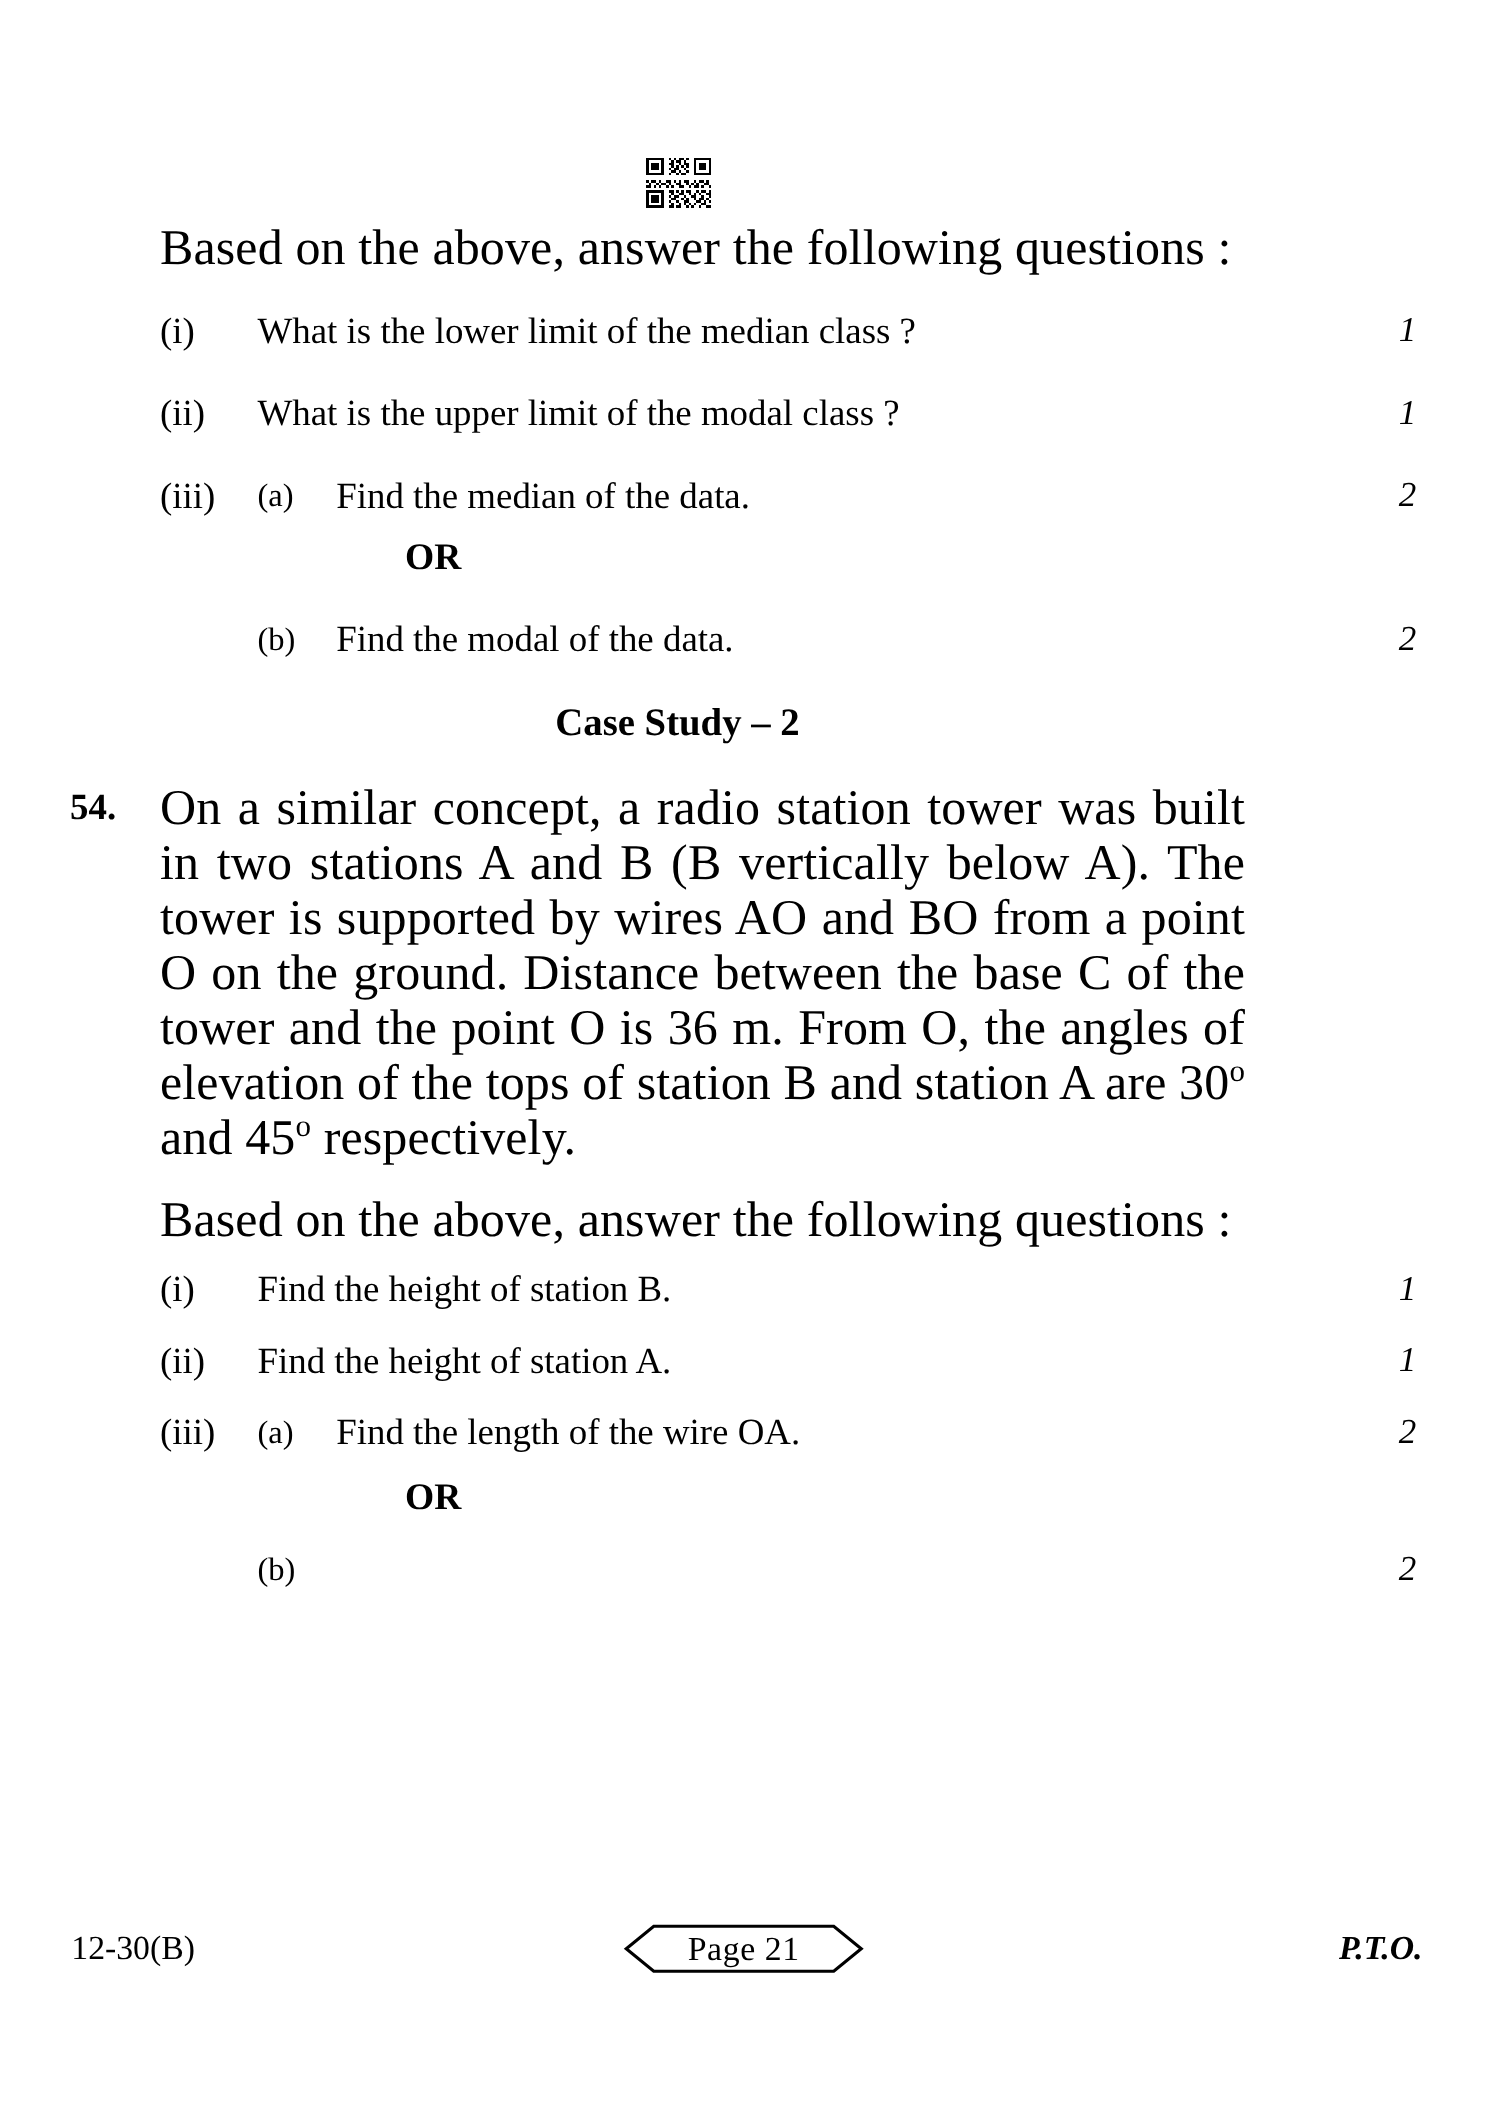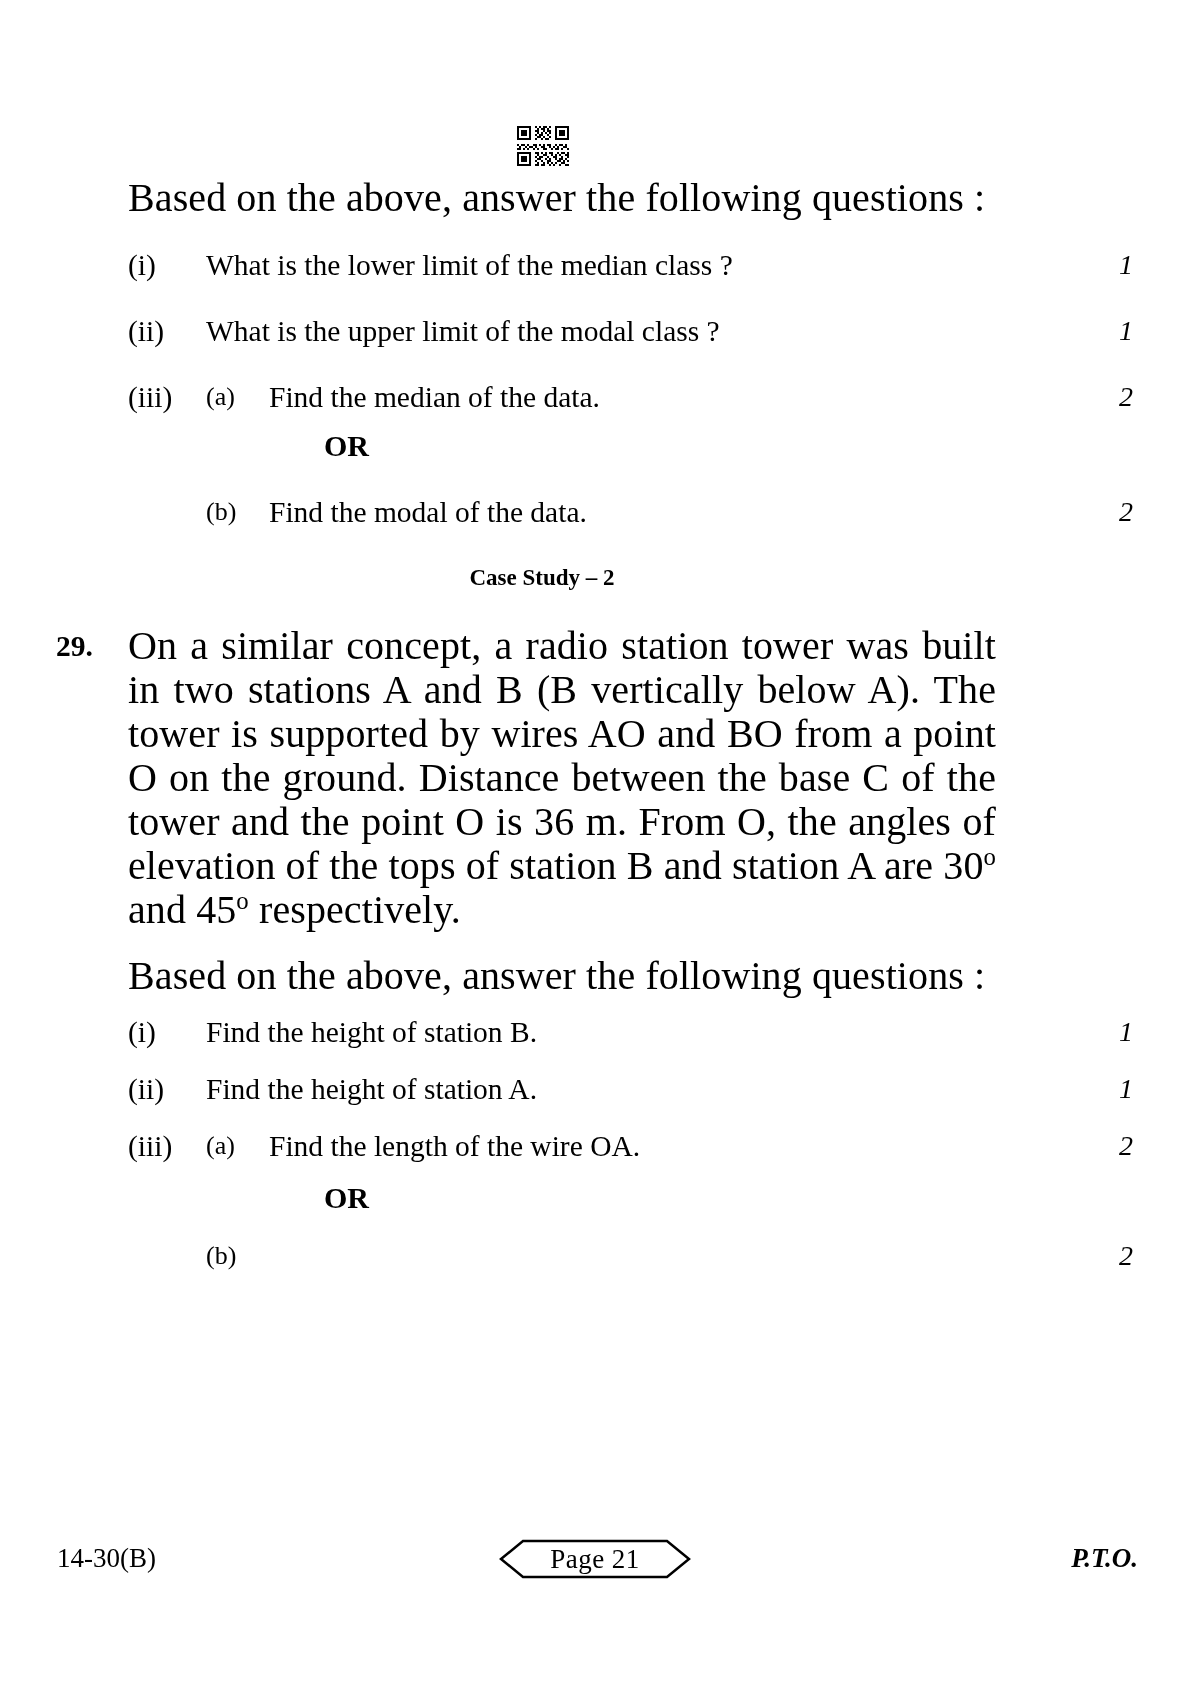--- a/index.html
+++ b/index.html
@@ -117,21 +117,21 @@
   .or {
     margin-left: 268px;
     font-weight: bold;
     font-size: 30px;
     line-height: 44px;
   }
 
   .case-title {
     text-align: center;
     font-weight: bold;
-    font-size: 23px;
+    font-size: 31px;
     line-height: 44px;
     width: 940px;
     margin-left: 16px;
   }
 
   .sup-deg {
     font-size: 0.62em;
     vertical-align: super;
     line-height: 0;
   }
@@ -350,21 +350,21 @@
       <div class="sl sl-b">(b)</div>
       <div class="qtext qt-ind2">Find the modal of the data.</div>
       <div class="marks">2</div>
     </div>
 
     <div class="row" style="margin-top:22px;">
       <div class="case-title">Case Study – 2</div>
     </div>
 
     <div class="row" style="margin-top:24px;">
-      <div class="qnum">29.</div>
+      <div class="qnum">54.</div>
     </div>
 
     <div class="row" style="margin-top:22px;">
       <div class="tx p-body p-just-force"><span>On a similar concept, a radio station tower was built in two stations A and B (B vertically below A). The tower is supported by wires AO and BO from a point O on the ground. Distance between the base C of the tower and the point O is 36 m. From O, the angles of elevation of the tops of station B and station A are 30</span><span class="sup-deg">o</span><span> and 45</span><span class="sup-deg">o</span><span> respectively.</span></div>
     </div>
 
     <div class="row" style="margin-top:22px;">
       <div class="tx p-body">Based on the above, answer the following questions :</div>
     </div>
 
@@ -392,21 +392,21 @@
     </div>
 
     <div class="row" style="margin-top:14px;">
       <div class="sl sl-b">(b)</div>
       <div class="marks">2</div>
     </div>
 
   </div>
 
   <div class="footer">
-    <div class="f-left">14-30(B)</div>
+    <div class="f-left">12-30(B)</div>
     <div class="f-center">
       <div class="page-badge">
         <svg width="194" height="42" viewBox="0 0 194 42">
           <polygon points="25,3 169,3 191,21 169,39 25,39 3,21" fill="#ffffff" stroke="#000000" stroke-width="2.5"></polygon>
         </svg>
         <div class="pb-text">Page 21</div>
       </div>
     </div>
     <div class="f-right">P.T.O.</div>
   </div>

